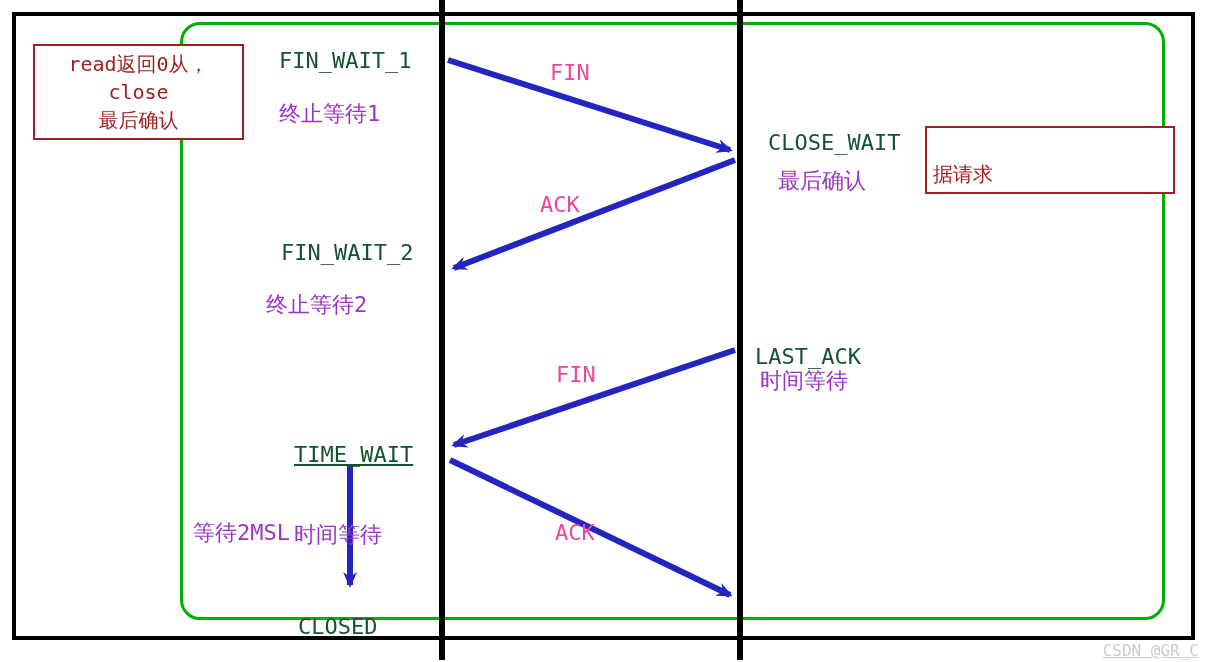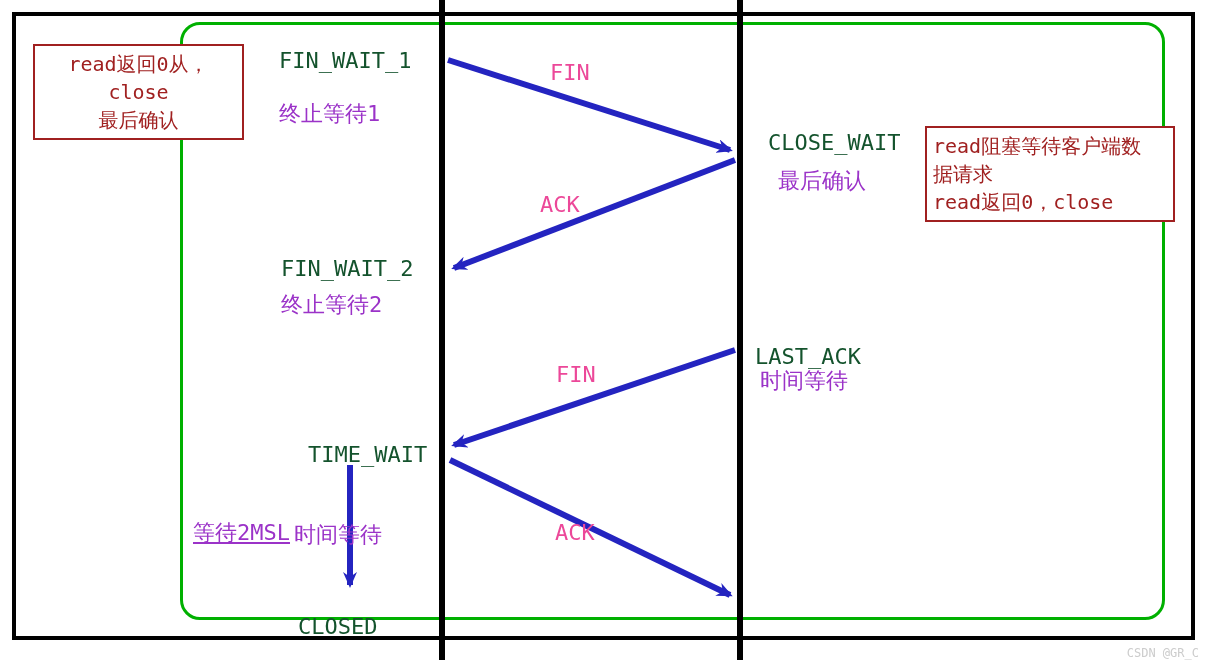--- a/index.html
+++ b/index.html
@@ -4,21 +4,21 @@
 <style>
   html,body{margin:0;padding:0;width:1209px;height:662px;background:#fff;font-family:"Consolas","Microsoft YaHei",monospace;}
   .outer{position:absolute;left:12px;top:12px;width:1183px;height:628px;border:4px solid #000;box-sizing:border-box;}
   .green{position:absolute;left:180px;top:22px;width:985px;height:598px;border:3px solid #00b000;border-radius:20px;box-sizing:border-box;}
   .vline{position:absolute;top:0;height:660px;width:6px;background:#000;}
   .v1{left:439px;} .v2{left:737px;}
   .state{position:absolute;color:#14532d;font-size:22px;font-weight:400;white-space:nowrap;}
   .desc{position:absolute;color:#9b33c8;font-size:22px;white-space:nowrap;}
   .msg{position:absolute;color:#ec4899;font-size:22px;white-space:nowrap;}
   .note{position:absolute;border:2px solid #a02020;color:#a02020;font-size:20px;padding:4px 6px;line-height:28px;background:#fff;}
-  .watermark{position:absolute;right:10px;bottom:2px;color:#ccc;font-size:12px;}
+  .watermark{position:absolute;right:10px;bottom:2px;color:#ccc;font-size:16px;text-decoration:underline;}
   svg{position:absolute;left:0;top:0;}
 </style>
 </head>
 <body>
 
 <div class="outer"></div>
 <div class="green"></div>
 <div class="vline v1"></div>
 <div class="vline v2"></div>
 
@@ -36,44 +36,43 @@
   <line x1="735" y1="350" x2="454" y2="445" stroke="#2424c0" stroke-width="6" marker-end="url(#ah)"></line>
 
   <line x1="450" y1="460" x2="730" y2="595" stroke="#2424c0" stroke-width="6" marker-end="url(#ah)"></line>
 
   <line x1="350" y1="465" x2="350" y2="585" stroke="#2424c0" stroke-width="6" marker-end="url(#ah)"></line>
 </svg>
 
 <div class="state" style="left:279px;top:48px;">FIN_WAIT_1</div>
 <div class="desc" style="left:279px;top:82px;margin-top:17px;">终止等待1</div>
 
-<div class="state" style="left:281px;top:256px;">FIN_WAIT_2</div>
-<div class="desc" style="left:281px;top:290px;">终止等待2</div>
+<div class="state" style="left:281px;top:240px;">FIN_WAIT_2</div>
+<div class="desc" style="left:266px;top:290px;">终止等待2</div>
 
-<div class="state" style="left:308px;top:442px;">TIME_WAIT</div>
+<div class="state" style="left:294px;top:442px;text-decoration:underline;">TIME_WAIT</div>
 <div class="desc" style="left:294px;top:520px;font-family:Liberation Mono, monospace;">时间等待</div>
 <div class="state" style="left:298px;top:590px;margin-top:24px;">CLOSED</div>
 
 <div class="state" style="left:768px;top:130px;">CLOSE_WAIT</div>
 <div class="desc" style="left:778px;top:166px;">最后确认</div>
 
 <div class="state" style="left:755px;top:332px;margin-top:12px;">LAST_ACK</div>
 <div class="desc" style="left:760px;top:366px;">时间等待</div>
 
 <div class="msg" style="left:550px;top:60px;">FIN</div>
 <div class="msg" style="left:540px;top:192px;">ACK</div>
 <div class="msg" style="left:556px;top:362px;">FIN</div>
 <div class="msg" style="left:555px;top:520px;">ACK</div>
 
-<div class="desc" style="left:193px;top:518px;text-decoration:underline;">等待2MSL</div>
+<div class="desc" style="left:193px;top:518px;">等待2MSL</div>
 
 <div class="note" style="left:33px;top:44px;width:195px;text-align:center;">
   <span>read返回0从，close</span><br>
   <span>最后确认</span>
 </div>
 
 <div class="note" style="left:925px;top:126px;width:234px;">
-  <span>read阻塞等待客户端数</span><br>
+  <br>
   <span>据请求</span><br>
-  <span>read返回0，close</span>
 </div>
 
 <div class="watermark">CSDN @GR_C</div>
 
 </body></html>

